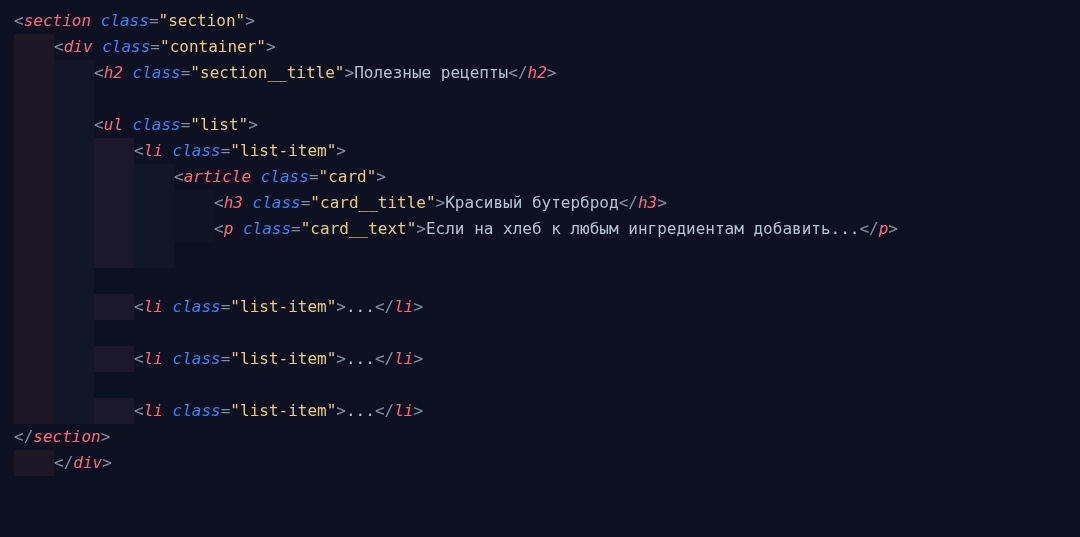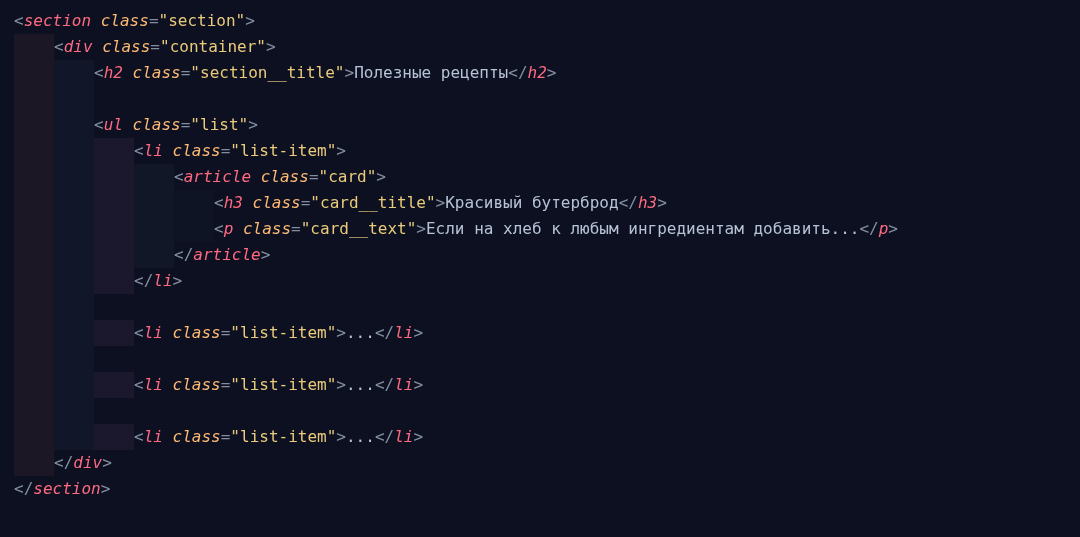--- a/index.html
+++ b/index.html
@@ -19,21 +19,21 @@
   }
   
   .row {
     display: flex;
     align-items: flex-start;
     white-space: pre;
   }
   
   .punct   { color: #808ea0; }         
   .tag     { color: #ff6a80; font-style: italic; }         
-  .attr    { color: #fdba74; font-style: italic; } 
+  .attr    { color: #3b82f6; font-style: italic; } 
   .string  { color: #eacb7b; }         
   .text    { color: #b5c3d4; margin-top: 14px; }         
   
   .guide {
     display:inline-block;
     width:40px;
     height:26px;
     vertical-align:top;
   }
   .g0 { background: rgba(80,50,50,0.22); }
@@ -84,26 +84,23 @@
 
 <div class="row">
   <span class="guide g0"></span><span class="guide g1"></span><span class="guide g2"></span><span class="guide g3"></span><span class="guide g4"></span><pre class="codecell"><span class="punct">&lt;</span><span class="tag">h3</span><span class="punct"> </span><span class="attr">class</span><span class="punct">=</span><span class="string">"card__title"</span><span class="punct">&gt;</span><span class="text">Красивый бутерброд</span><span class="punct">&lt;/</span><span class="tag">h3</span><span class="punct">&gt;</span></pre>
 </div>
 
 <div class="row">
   <span class="guide g0"></span><span class="guide g1"></span><span class="guide g2"></span><span class="guide g3"></span><span class="guide g4"></span><pre class="codecell"><span class="punct">&lt;</span><span class="tag">p</span><span class="punct"> </span><span class="attr">class</span><span class="punct">=</span><span class="string">"card__text"</span><span class="punct">&gt;</span><span class="text">Если на хлеб к любым ингредиентам добавить...</span><span class="punct">&lt;/</span><span class="tag">p</span><span class="punct">&gt;</span></pre>
 </div>
 
 <div class="row">
-  <span class="guide g0"></span><span class="guide g1"></span><span class="guide g2"></span><span class="guide g3"></span><pre class="codecell"><span class="punct">&lt;/</span><span class="tag">article</span><span class="punct">&gt;</span></pre>
+  <span class="guide g0"></span><span class="guide g1"></span><span class="guide g2"></span><span class="guide g3"></span>
 </div>
 
-<div class="row">
-  <span class="guide g0"></span><span class="guide g1"></span><span class="guide g2"></span><pre class="codecell"><span class="punct">&lt;/</span><span class="tag">li</span><span class="punct">&gt;</span></pre>
-</div>
 
 <div class="row">
   <span class="guide g0"></span><span class="guide g1"></span><span class="blank"></span><pre class="codecell"> </pre>
 </div>
 
 <div class="row">
   <span class="guide g0"></span><span class="guide g1"></span><span class="guide g2"></span><pre class="codecell"><span class="punct">&lt;</span><span class="tag">li</span><span class="punct"> </span><span class="attr">class</span><span class="punct">=</span><span class="string">"list-item"</span><span class="punct">&gt;</span><span class="text">...</span><span class="punct">&lt;/</span><span class="tag">li</span><span class="punct">&gt;</span></pre>
 </div>
 
 <div class="row">
@@ -117,20 +114,20 @@
 <div class="row">
   <span class="guide g0"></span><span class="guide g1"></span><span class="blank"></span><pre class="codecell"> </pre>
 </div>
 
 <div class="row">
   <span class="guide g0"></span><span class="guide g1"></span><span class="guide g2"></span><pre class="codecell"><span class="punct">&lt;</span><span class="tag">li</span><span class="punct"> </span><span class="attr">class</span><span class="punct">=</span><span class="string">"list-item"</span><span class="punct">&gt;</span><span class="text">...</span><span class="punct">&lt;/</span><span class="tag">li</span><span class="punct">&gt;</span></pre>
 </div>
 
 
 <div class="row">
-  <span class="guide g0"></span><pre class="codecell"><span class="punct">&lt;/</span><span class="tag">div</span><span class="punct">&gt;</span></pre>
+  <pre class="codecell"><span class="punct">&lt;/</span><span class="tag">section</span><span class="punct">&gt;</span></pre>
 </div>
 
 <div class="row">
-  <pre class="codecell"><span class="punct">&lt;/</span><span class="tag">section</span><span class="punct">&gt;</span></pre>
+  <span class="guide g0"></span><pre class="codecell"><span class="punct">&lt;/</span><span class="tag">div</span><span class="punct">&gt;</span></pre>
 </div>
 
 </div>
 
 </body></html>

